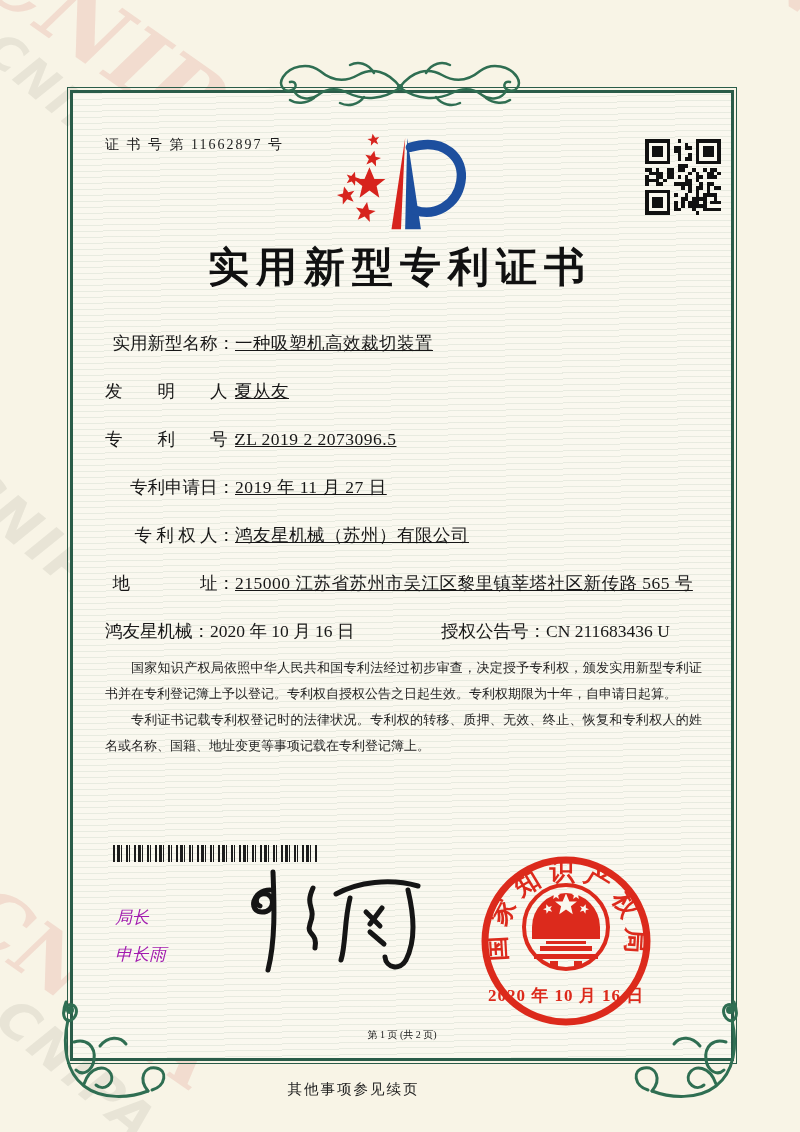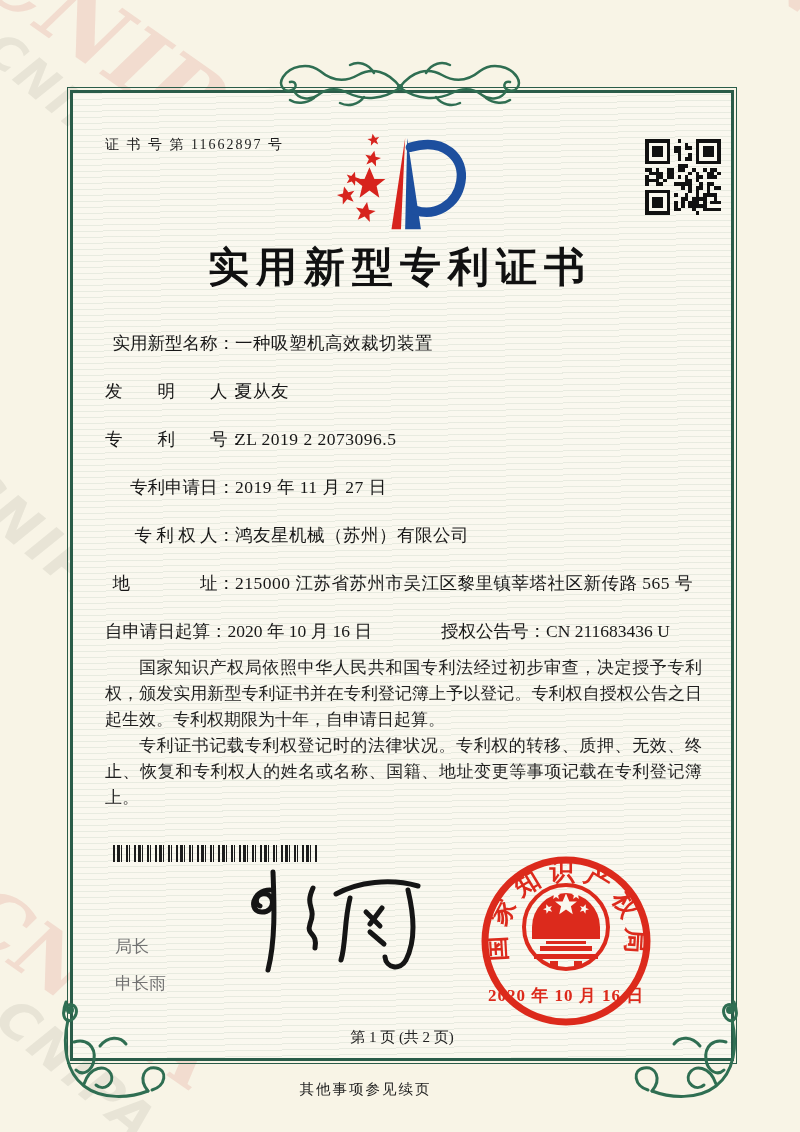--- a/index.html
+++ b/index.html
@@ -28,44 +28,44 @@
 
   .cert-no{position:absolute;left:105px;top:136px;font-size:14px;letter-spacing:2px;color:#1c1c1c;}
   .logo{position:absolute;left:318px;top:124px;width:168px;height:116px;}
   .qr{position:absolute;left:645px;top:139px;width:76px;height:76px;}
   .title{position:absolute;left:0;width:800px;top:240px;text-align:center;font-size:41px;
       font-weight:bold;letter-spacing:7px;color:#111;}
 
   .fields{position:absolute;left:105px;top:331px;width:600px;font-size:17.5px;color:#171717;}
   .f-row{height:48px;white-space:nowrap;}
   .f-label{display:inline-block;width:130px;white-space:pre;text-align:right;}
-  .f-value{letter-spacing:0.5px;}
+  .f-value{letter-spacing:0.5px;text-decoration:underline;}
   .grant-row{position:relative;height:48px;white-space:nowrap;}
   .grant-right{position:absolute;left:336px;top:0;white-space:nowrap;}
 
-  .paras{position:absolute;left:105px;top:655px;width:597px;font-size:17px;line-height:26px;
+  .paras{position:absolute;left:105px;top:655px;width:597px;font-size:13px;line-height:26px;
       text-align:justify;color:#1f1f1f;}
   .paras p{margin:0;text-indent:2em;}
 
   .barcode{position:absolute;left:113px;top:845px;width:205px;height:17px;
       background:repeating-linear-gradient(90deg,#1c1c1c 0 2px,transparent 2px 4px,#1c1c1c 4px 7px,
       transparent 7px 8px,#1c1c1c 8px 9px,transparent 9px 13px,#1c1c1c 13px 15px,transparent 15px 16px,
       #1c1c1c 16px 17px,transparent 17px 21px);}
 
-  .signer{position:absolute;left:115px;top:928px;font-family:"Liberation Sans","DejaVu Sans",sans-serif;
-      font-size:17px;color:#737373;}
+  .signer{position:absolute;left:115px;top:899px;font-family:"Liberation Sans","DejaVu Sans",sans-serif;
+      font-size:17px;color:#a21caf;font-style:italic;}
   .signer div{height:37px;line-height:37px;}
   .signature{position:absolute;left:218px;top:860px;width:215px;height:125px;}
 
   .seal{position:absolute;left:478px;top:853px;width:176px;height:176px;}
   .seal-date{position:absolute;left:472px;top:984px;width:188px;text-align:center;color:#dc2a1c;
       font-size:17px;font-weight:bold;letter-spacing:1px;}
 
-  .page-info{position:absolute;left:67px;width:670px;top:1028px;text-align:center;font-size:15px;color:#222;}
-  .continuation{position:absolute;left:0;width:707px;top:1080px;text-align:center;font-size:14.5px;color:#222;letter-spacing:2px;margin-left:12px;}
+  .page-info{position:absolute;left:67px;width:670px;top:1028px;text-align:center;font-size:10px;color:#222;}
+  .continuation{position:absolute;left:0;width:707px;top:1080px;text-align:center;font-size:14.5px;color:#222;letter-spacing:2px;}
 </style>
 </head>
 <body>
 
 <div class="page">
 
   <span class="wm" style="left:-28px;top:70px;font-size:48px;transform:rotate(40deg);">CNIPA</span>
   <span class="wm" style="left:238px;top:120px;font-size:46px;transform:rotate(40deg);">CNIPA</span>
   <span class="wm" style="left:468px;top:340px;font-size:62px;transform:rotate(38deg);">CNIPA</span>
   <span class="wm" style="left:-60px;top:510px;font-size:56px;transform:rotate(40deg);">CNIPA</span>
@@ -287,21 +287,21 @@
     <div class="f-row">
       <span class="f-label">专利申请日：</span><span class="f-value">2019 年 11 月 27 日</span>
     </div>
     <div class="f-row">
       <span class="f-label">专 利 权 人：</span><span class="f-value">鸿友星机械（苏州）有限公司</span>
     </div>
     <div class="f-row">
       <span class="f-label">地　　　　址：</span><span class="f-value">215000 江苏省苏州市吴江区黎里镇莘塔社区新传路 565 号</span>
     </div>
     <div class="grant-row">
-      <span>自申请日起算：</span><span>2020 年 10 月 16 日</span>
+      <span>鸿友星机械：</span><span>2020 年 10 月 16 日</span>
       <span class="grant-right">
         <span>授权公告号：</span><span>CN 211683436 U</span>
       </span>
     </div>
   </div>
 
   <div class="paras">
     <p>国家知识产权局依照中华人民共和国专利法经过初步审查，决定授予专利权，颁发实用新型专利证书并在专利登记簿上予以登记。专利权自授权公告之日起生效。专利权期限为十年，自申请日起算。</p>
     <p>专利证书记载专利权登记时的法律状况。专利权的转移、质押、无效、终止、恢复和专利权人的姓名或名称、国籍、地址变更等事项记载在专利登记簿上。</p>
   </div>

